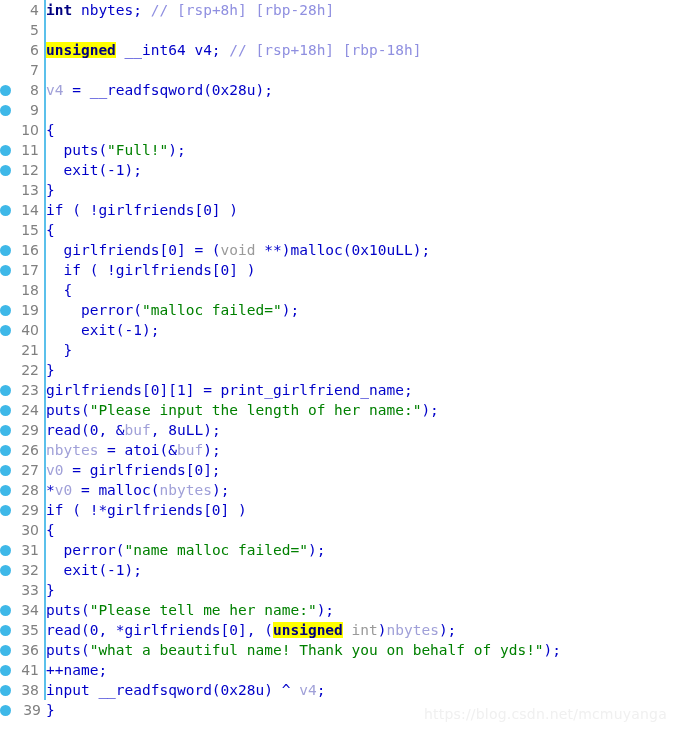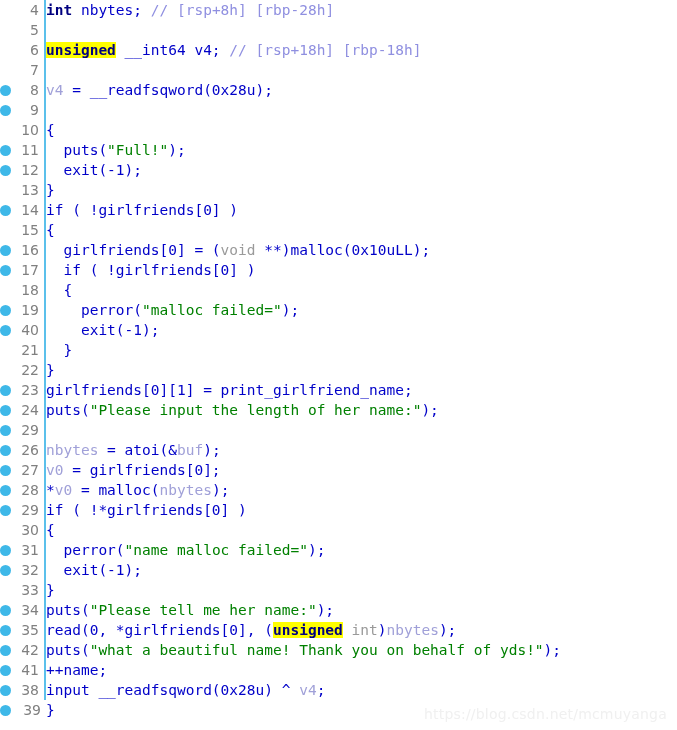--- a/index.html
+++ b/index.html
@@ -108,30 +108,30 @@
       <div class="code-line"><div class="gutter"><span class="lineno">15</span></div><div class="code-text"><span class="plain">{</span></div></div>
       <div class="code-line"><div class="gutter"><span class="bp-dot"></span><span class="lineno">16</span></div><div class="code-text"><span class="plain">  girlfriends[0] = (</span><span class="gray">void</span><span class="plain"> **)malloc(0x10uLL);</span></div></div>
       <div class="code-line"><div class="gutter"><span class="bp-dot"></span><span class="lineno">17</span></div><div class="code-text"><span class="plain">  if ( !girlfriends[0] )</span></div></div>
       <div class="code-line"><div class="gutter"><span class="lineno">18</span></div><div class="code-text"><span class="plain">  {</span></div></div>
       <div class="code-line"><div class="gutter"><span class="bp-dot"></span><span class="lineno">19</span></div><div class="code-text"><span class="plain">    perror(</span><span class="str">"malloc failed="</span><span class="plain">);</span></div></div>
       <div class="code-line"><div class="gutter"><span class="bp-dot"></span><span class="lineno">40</span></div><div class="code-text"><span class="plain">    exit(-1);</span></div></div>
       <div class="code-line"><div class="gutter"><span class="lineno">21</span></div><div class="code-text"><span class="plain">  }</span></div></div>
       <div class="code-line"><div class="gutter"><span class="lineno">22</span></div><div class="code-text"><span class="plain">}</span></div></div>
       <div class="code-line"><div class="gutter"><span class="bp-dot"></span><span class="lineno">23</span></div><div class="code-text"><span class="plain">girlfriends[0][1] = print_girlfriend_name;</span></div></div>
       <div class="code-line"><div class="gutter"><span class="bp-dot"></span><span class="lineno">24</span></div><div class="code-text"><span class="plain">puts(</span><span class="str">"Please input the length of her name:"</span><span class="plain">);</span></div></div>
-      <div class="code-line"><div class="gutter"><span class="bp-dot"></span><span class="lineno">29</span></div></div>
+      <div class="code-line"><div class="gutter"><span class="bp-dot"></span><span class="lineno">29</span></div><div class="code-text"><span class="plain">read(0, &amp;</span><span class="var">buf</span><span class="plain">, 8uLL);</span></div></div>
       <div class="code-line"><div class="gutter"><span class="bp-dot"></span><span class="lineno">26</span></div><div class="code-text"><span class="var">nbytes</span><span class="plain"> = atoi(&amp;</span><span class="var">buf</span><span class="plain">);</span></div></div>
       <div class="code-line"><div class="gutter"><span class="bp-dot"></span><span class="lineno">27</span></div><div class="code-text"><span class="var">v0</span><span class="plain"> = girlfriends[0];</span></div></div>
       <div class="code-line"><div class="gutter"><span class="bp-dot"></span><span class="lineno">28</span></div><div class="code-text"><span class="plain">*</span><span class="var">v0</span><span class="plain"> = malloc(</span><span class="var">nbytes</span><span class="plain">);</span></div></div>
       <div class="code-line"><div class="gutter"><span class="bp-dot"></span><span class="lineno">29</span></div><div class="code-text"><span class="plain">if ( !*girlfriends[0] )</span></div></div>
       <div class="code-line"><div class="gutter"><span class="lineno">30</span></div><div class="code-text"><span class="plain">{</span></div></div>
       <div class="code-line"><div class="gutter"><span class="bp-dot"></span><span class="lineno">31</span></div><div class="code-text"><span class="plain">  perror(</span><span class="str">"name malloc failed="</span><span class="plain">);</span></div></div>
       <div class="code-line"><div class="gutter"><span class="bp-dot"></span><span class="lineno">32</span></div><div class="code-text"><span class="plain">  exit(-1);</span></div></div>
       <div class="code-line"><div class="gutter"><span class="lineno">33</span></div><div class="code-text"><span class="plain">}</span></div></div>
       <div class="code-line"><div class="gutter"><span class="bp-dot"></span><span class="lineno">34</span></div><div class="code-text"><span class="plain">puts(</span><span class="str">"Please tell me her name:"</span><span class="plain">);</span></div></div>
       <div class="code-line"><div class="gutter"><span class="bp-dot"></span><span class="lineno">35</span></div><div class="code-text"><span class="plain">read(0, *girlfriends[0], (</span><span class="hl">unsigned</span><span class="gray"> int</span><span class="plain">)</span><span class="var">nbytes</span><span class="plain">);</span></div></div>
-      <div class="code-line"><div class="gutter"><span class="bp-dot"></span><span class="lineno">42</span></div><div class="code-text"><span class="plain">puts(</span><span class="str">"what a beautiful name! Thank you on behalf of yds!"</span><span class="plain">);</span></div></div>
+      <div class="code-line"><div class="gutter"><span class="bp-dot"></span><span class="lineno">36</span></div><div class="code-text"><span class="plain">puts(</span><span class="str">"what a beautiful name! Thank you on behalf of yds!"</span><span class="plain">);</span></div></div>
       <div class="code-line"><div class="gutter"><span class="bp-dot"></span><span class="lineno">41</span></div><div class="code-text"><span class="plain">++name;</span></div></div>
       <div class="code-line"><div class="gutter"><span class="bp-dot"></span><span class="lineno">38</span></div><div class="code-text"><span class="plain">input __readfsqword(0x28u) ^ </span><span class="var">v4</span><span class="plain">;</span></div></div>
       <div class="code-line"><div class="gutter" style="border-right: none;"><span class="bp-dot"></span><span class="lineno">39</span></div><div class="code-text"><span class="plain">}</span></div></div>
     </div>
   <div id="watermark">https://blog.csdn.net/mcmuyanga</div>
 </div>
 
 </body></html>

